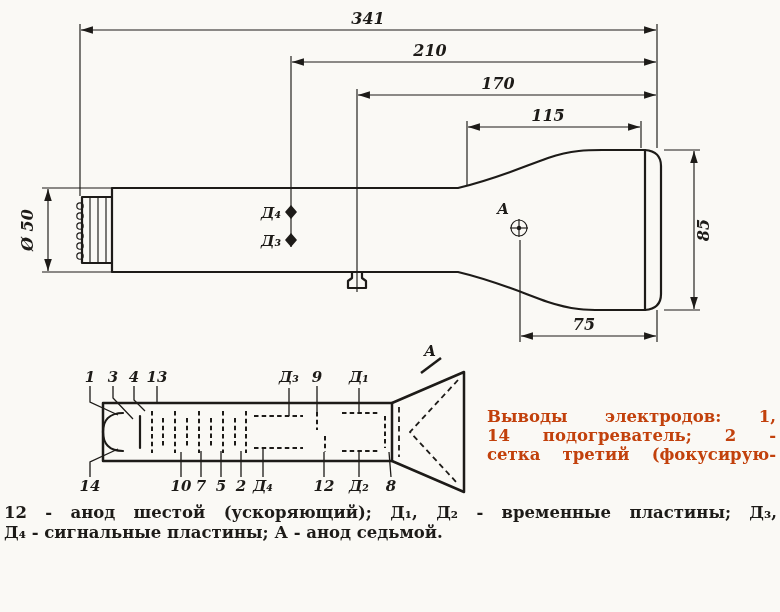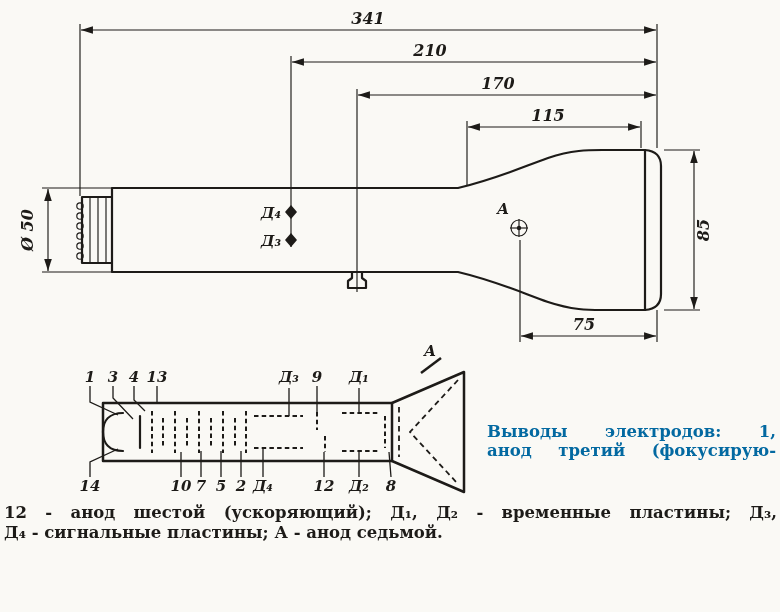--- a/index.html
+++ b/index.html
@@ -10,22 +10,22 @@
   .thick{stroke:#1d1b18;stroke-width:2.2;fill:none;stroke-linecap:round;stroke-linejoin:round}
   .xthick{stroke:#1d1b18;stroke-width:2.5;fill:none;stroke-linejoin:round}
   .thin{stroke:#1d1b18;stroke-width:1.15;fill:none}
   .lead{stroke:#1d1b18;stroke-width:1.3;fill:none}
   .dash{stroke:#1d1b18;stroke-width:2;fill:none;stroke-dasharray:4.5 3.2}
   .dashfun{stroke:#1d1b18;stroke-width:1.8;fill:none;stroke-dasharray:5.5 4}
   .ink{fill:#1d1b18;stroke:none}
   text{fill:#1d1b18}
   .dimtxt{font:italic 700 16px "DejaVu Serif",serif}
   .lbl{font:italic 700 15px "DejaVu Serif",serif}
-  .cap-col{position:absolute;left:487px;top:422px;width:289px;
-           font:700 16.5px/19px "DejaVu Serif",serif;color:#0369a1}
+  .cap-col{position:absolute;left:487px;top:407px;width:289px;
+           font:700 16.5px/19px "DejaVu Serif",serif;color:#c2410c}
   .cap-col .ln{text-align:justify;text-align-last:justify}
   .cap-full{position:absolute;left:4px;top:503px;width:773px;
             font:700 16.5px/19.5px "DejaVu Serif",serif;color:#1d1b18}
   .cap-full .ln{text-align:justify;text-align-last:justify}
   .cap-full .ln:last-child{text-align:right;text-align-last:left}
 </style>
 </head>
 <body>
 
 <div class="page">
@@ -125,21 +125,22 @@
       <text class="lbl" x="241" y="491" text-anchor="middle">2</text>
       <text class="lbl" x="263" y="491" text-anchor="middle">Д₄</text>
       <text class="lbl" x="324" y="491" text-anchor="middle">12</text>
       <text class="lbl" x="359" y="491" text-anchor="middle">Д₂</text>
       <text class="lbl" x="391" y="491" text-anchor="middle">8</text>
     </g>
   </svg>
 
   <div class="cap-col">
     <div class="ln">Выводы электродов: 1,</div>
-    <div class="ln">анод третий (фокусирую-</div>
+    <div class="ln">14 подогреватель; 2 -</div>
+    <div class="ln">сетка третий (фокусирую-</div>
   </div>
 
   <div class="cap-full">
     <div class="ln">12 - анод шестой (ускоряющий); Д₁, Д₂ - временные пластины; Д₃,</div>
     <div class="ln">Д₄ - сигнальные пластины; А - анод седьмой.</div>
   </div>
 
 </div>
 
 </body></html>

